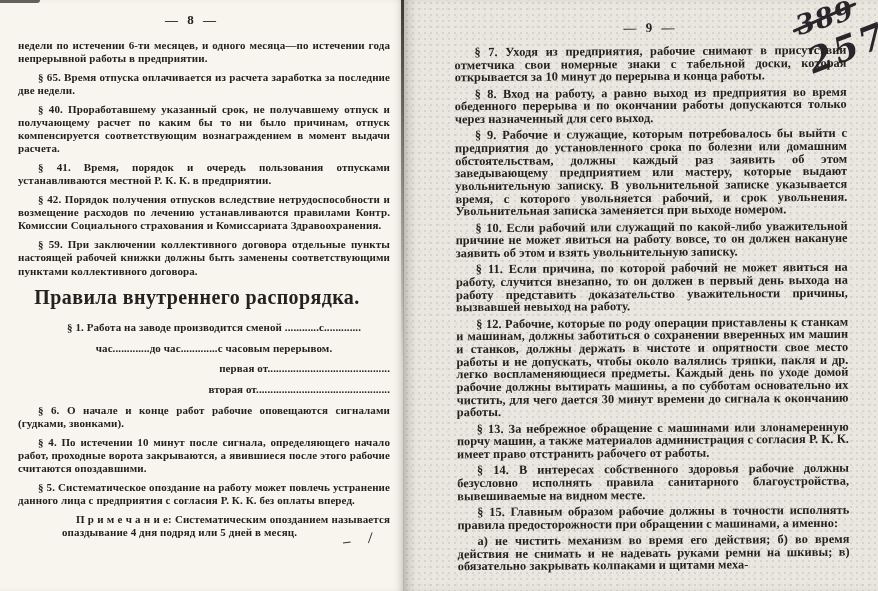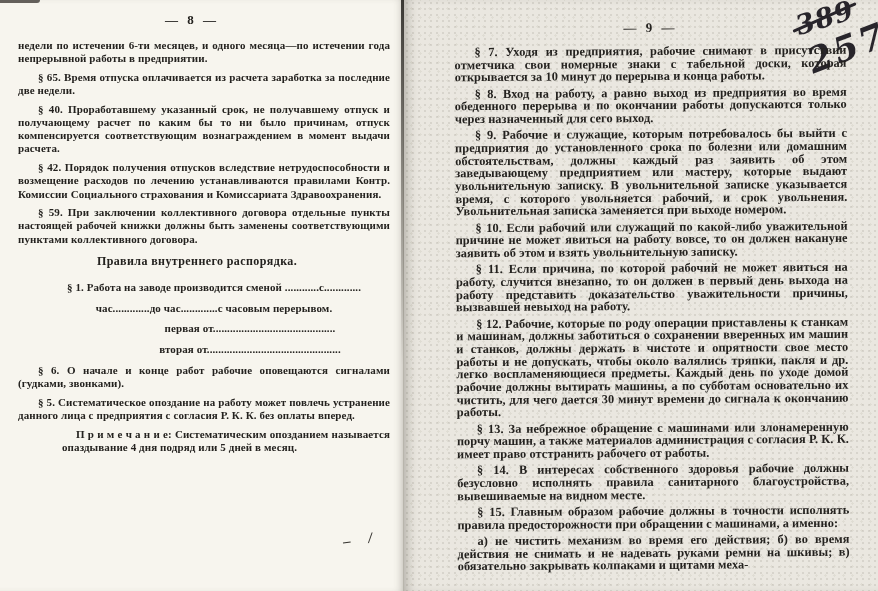--- a/index.html
+++ b/index.html
@@ -29,26 +29,26 @@
   .pagenum { text-align:center; font-size:13px; letter-spacing:3px; margin:0 0 11px; }
   .page.left  .pagenum { transform:translateX(-12px); }
   .page.right .pagenum { margin-bottom:9px; }
 
   .p {
     margin:0 0 5.5px; text-indent:20px; text-align:justify;
     font-size:11px; line-height:13.2px; letter-spacing:.1px;
   }
   .p.flush { text-indent:0; }
   .heading {
-    font-size:12px; font-weight:700; text-align:center;
+    font-size:20px; font-weight:700; text-align:center;
     margin:8px 14px 9px 0; letter-spacing:.4px;
   }
   .p.line  { text-align:center; line-height:19px; margin-bottom:2px; }
   .p.line.flush { text-indent:0;margin-left:20px; }
-  .p.blank { text-indent:0; text-align:center; margin:4px 0 8px 92px; }
+  .p.blank { text-indent:0; text-align:right; margin:4px 0 8px 92px; }
   .p.note  { margin:1px 0 5.5px 44px; text-indent:14px; line-height:13.4px; }
 
   .page.right .p { font-size:12.4px; line-height:12.7px; margin-bottom:3.5px; letter-spacing:.05px; }
   .page.right .p.sub { margin-top:0; }
 
   
   .hw {
     position:absolute; font-family:"DejaVu Serif",serif; font-style:italic;
     font-weight:700; color:#28252b; line-height:1;
   }
@@ -82,30 +82,32 @@
 
 <div class="scan">
 
   <div class="page left">
     <div class="left-content">
       <div class="pagenum">— 8 —</div>
 
       <p class="p flush">недели по истечении 6-ти месяцев, и одного месяца—по истечении года непрерывной работы в предприятии.</p>
       <p class="p">§ 65. Время отпуска оплачивается из расчета заработка за последние две недели.</p>
       <p class="p">§ 40. Проработавшему указанный срок, не получавшему отпуск и получающему расчет по каким бы то ни было причинам, отпуск компенсируется соответствующим вознаграждением в момент выдачи расчета.</p>
+      <p class="p">§ 41. Время, порядок и очередь пользования отпусками устанавливаются местной Р. К. К. в предприятии.</p>
       <p class="p">§ 42. Порядок получения отпусков вследствие нетрудоспособности и возмещение расходов по лечению устанавливаются правилами Контр. Комиссии Социального страхования и Комиссариата Здравоохранения.</p>
       <p class="p">§ 59. При заключении коллективного договора отдельные пункты настоящей рабочей книжки должны быть заменены соответствующими пунктами коллективного договора.</p>
 
       <h2 class="heading">Правила внутреннего распорядка.</h2>
 
       <p class="p line">§ 1. Работа на заводе производится сменой ............с.............</p>
       <p class="p line flush">час.............до час.............с часовым перерывом.</p>
       <p class="p blank">первая от...........................................</p>
       <p class="p blank">вторая от...............................................</p>
       <p class="p">§ 6. О начале и конце работ рабочие оповещаются сигналами (гудками, звонками).</p>
+      <p class="p">§ 4. По истечении 10 минут после сигнала, определяющего начало работ, проходные ворота закрываются, а явившиеся после этого рабочие считаются опоздавшими.</p>
       <p class="p">§ 5. Систематическое опоздание на работу может повлечь устранение данного лица с предприятия с согласия Р. К. К. без оплаты вперед.</p>
       <p class="p note">П р и м е ч а н и е: Систематическим опозданием называется опаздывание 4 дня подряд или 5 дней в месяц.</p>
 
     </div>
     <span class="margin-mark">– /</span>
   </div>
 
   <div class="page right">
     <span class="hw hw-old">389</span>
     <span class="hw hw-new">257</span>

